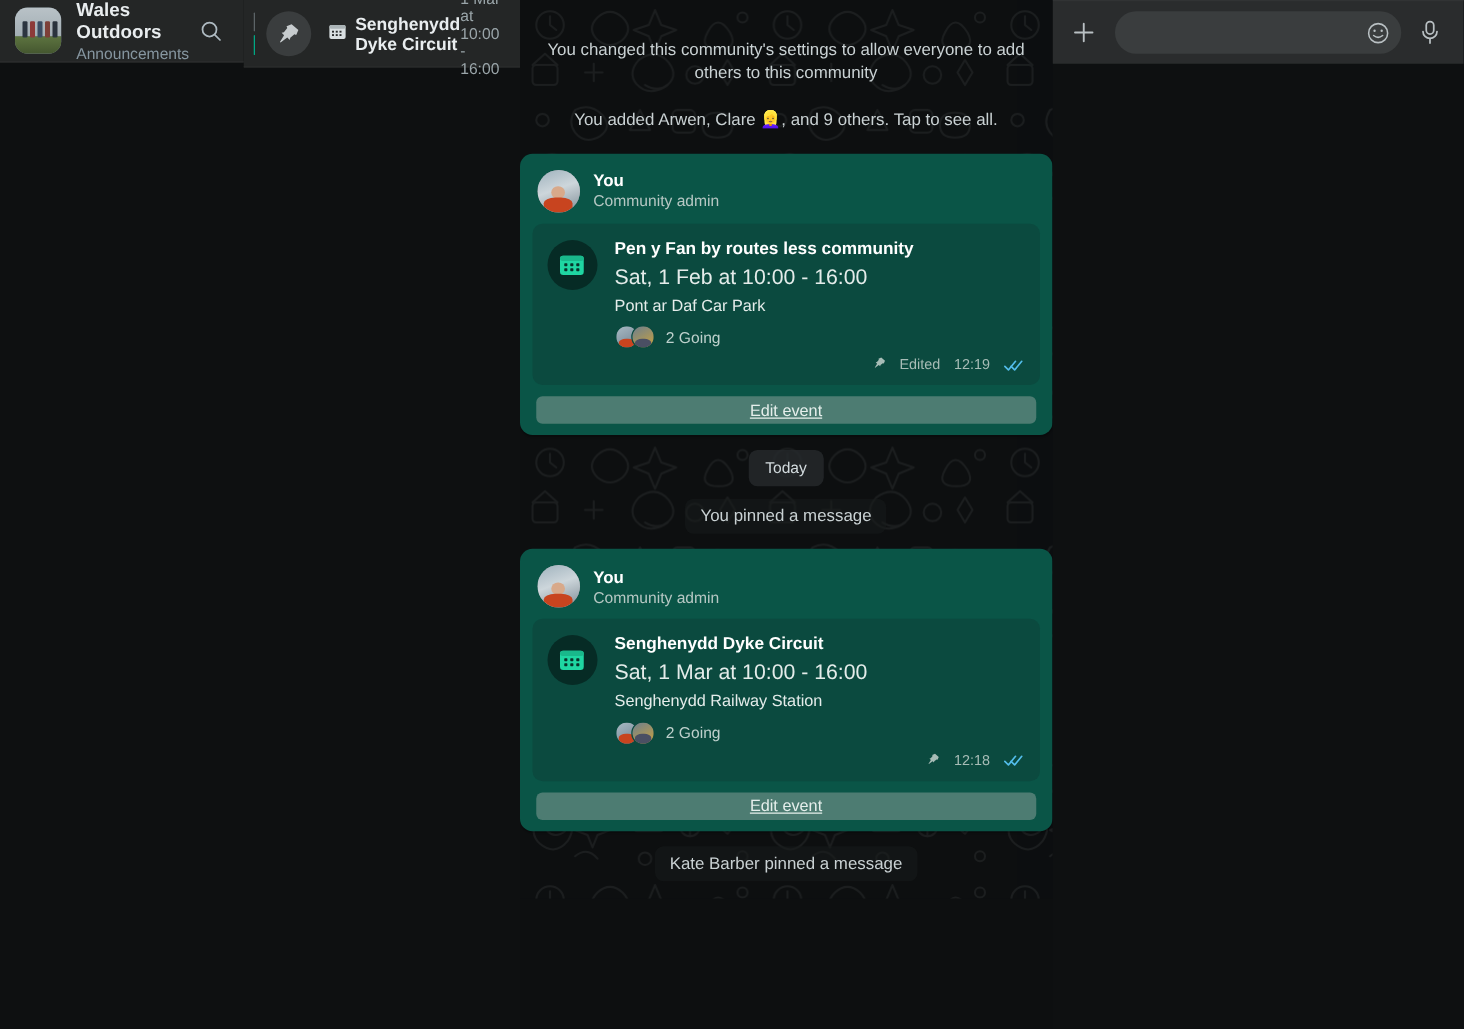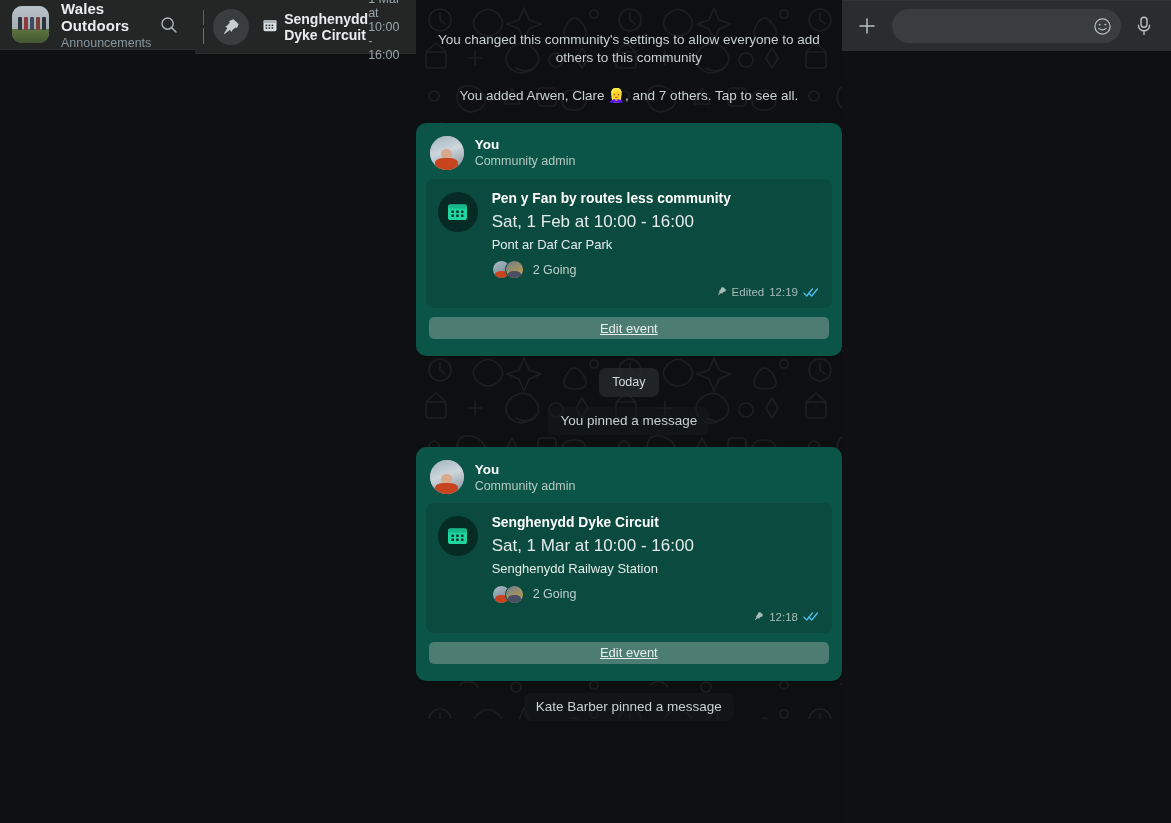--- a/index.html
+++ b/index.html
@@ -64,21 +64,21 @@
     font-size: 13.5px; color: #c9d1d3; text-align: center;
     padding: 5px 12px; border-radius: 7px; line-height: 1.35;
   }
   .sys-msg.pill { background: rgba(38,42,44,.82); font-weight: normal; font-size: 12.5px; color: #d2dadd; padding: 6px 13px; }
   .sys-msg.faint { background: rgba(24,27,28,.55); }
 
   
   .msg-row { display: flex; justify-content: center; margin: 12px 0; }
   .event-card {
     width: 479px; background: #005c4b; background: #0a5547;
-    border-radius: 10px; padding: 9px 10px 16px;
+    border-radius: 10px; padding: 9px 10px 8px;
     box-shadow: 0 1px 1px rgba(0,0,0,.25);
   }
   .sender-row { display: flex; align-items: center; padding: 4px 4px 9px; }
   .avatar {
     width: 34px; height: 34px; border-radius: 50%; flex: 0 0 34px; overflow: hidden; position: relative;
     background: #8a8f92;
   }
   .av-top { position:absolute; inset:0; background: linear-gradient(160deg,#9fb2bd 0%,#cdd6db 45%,#7f8d96 100%); }
   .av-body { position:absolute; left: 16%; bottom: 0; width: 68%; height: 34%; border-radius: 40% 40% 0 0; background:#c8441f; }
   .av-head { position:absolute; left: 34%; bottom: 30%; width: 32%; height: 30%; border-radius: 50%; background:#d8a98a; }
@@ -103,21 +103,21 @@
   .going-av { width: 19px; height: 19px; border-radius: 50%; overflow:hidden; position: relative;
     border: 1.5px solid #0b4a3f; }
   .going-av + .going-av { margin-left: -6px; }
   .ga1 { background: linear-gradient(150deg,#a9bac4,#6f8290); }
   .ga2 { background: linear-gradient(150deg,#6d7f8e,#c9a23f); }
   .ga-body { position:absolute; left:12%; bottom:0; width:76%; height:42%; border-radius:45% 45% 0 0; }
   .going-count { font-size: 12.5px; color: #bed0cc; margin-left: 9px; }
 
   .meta-row {
     display: flex; align-items: center; justify-content: flex-end;
-    gap: 5px; margin-top: 4px; padding-right: 1px; height: 18px;
+    gap: 11px; margin-top: 4px; padding-right: 1px; height: 18px;
   }
   .meta-text { font-size: 11.5px; color: #a7bcb6; }
   .ticks { display:flex; }
 
   .edit-event-btn {
     margin: 9px 3px 1px; height: 22px;
     background: #4d7c72; border-radius: 5px;
     display: flex; align-items: center; justify-content: center;
     font-size: 13px; color: #e6efec; cursor: pointer; text-decoration: underline;
   }
@@ -241,21 +241,21 @@
       <rect width="1171" height="719" fill="url(#dood)"></rect>
     </svg>
 
     <div class="chat-scroll">
 
       <div class="sys-row">
         <div class="sys-msg">You changed this community's settings to allow everyone to add others to this community</div>
       </div>
 
       <div class="sys-row">
-        <div class="sys-msg">You added Arwen, Clare 👱‍♀️, and 7 others. Tap to see all.</div>
+        <div class="sys-msg">You added Arwen, Clare 👱‍♀️, and 9 others. Tap to see all.</div>
       </div>
 
       <div class="msg-row">
         <div class="event-card">
           <div class="sender-row">
             <div class="avatar">
               <div class="av-top"></div>
               <div class="av-head"></div>
               <div class="av-body"></div>
             </div>

